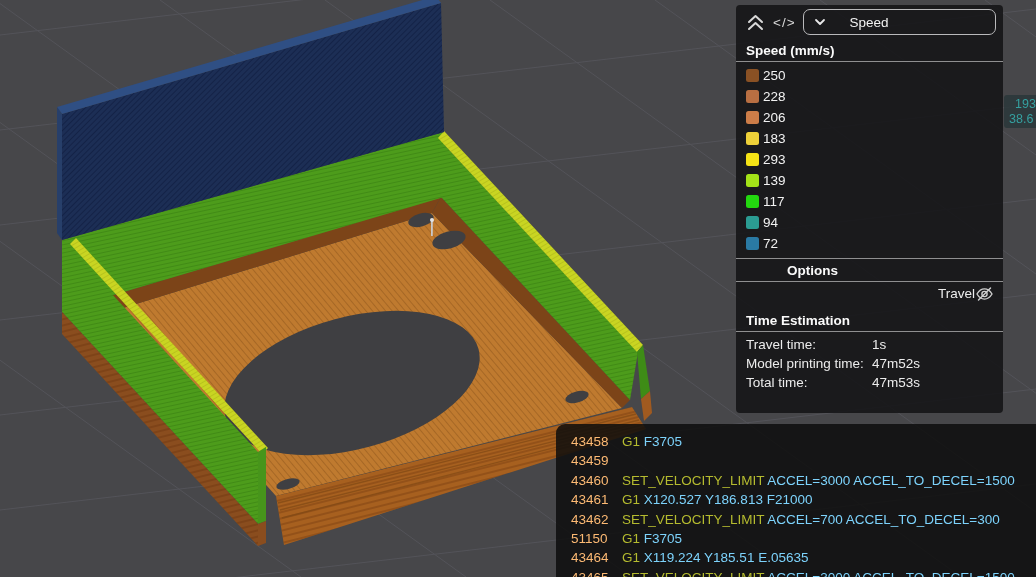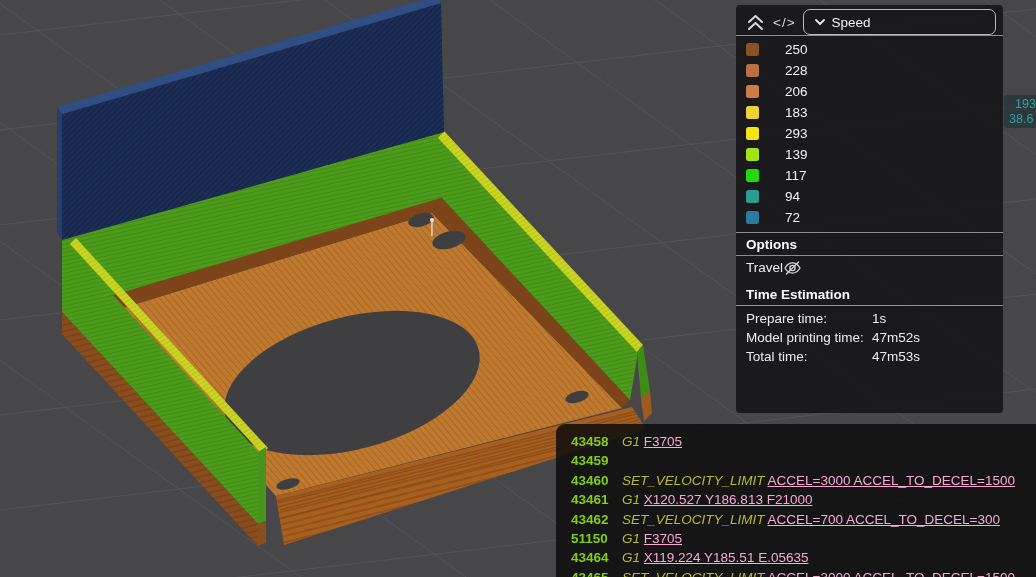--- a/index.html
+++ b/index.html
@@ -14,44 +14,44 @@
   #panel{
     position:absolute;left:736px;top:5px;width:267px;height:408px;
     background:rgba(19,19,22,0.87);border-radius:4px;color:#ececec;
     font-size:13.5px;box-sizing:border-box;
   }
   .panel-header{display:flex;align-items:center;gap:7px;height:26px;margin:4px 7px 0 9px;}
   .icon-btn{display:flex;align-items:center;justify-content:center;color:#d9d9d9;cursor:pointer;}
   .code-glyph{font-size:13.5px;color:#d9d9d9;letter-spacing:1px;}
   .speed-select{
     flex:1;height:24px;border:1px solid #b9b9bb;border-radius:7px;
-    display:flex;align-items:center;gap:6px;padding:0 10px;color:#f2f2f2;cursor:pointer;
+    display:flex;align-items:center;gap:24px;padding:0 10px;color:#f2f2f2;cursor:pointer;
   }
   .sec-title{font-weight:700;color:#fafafa;padding:8px 10px 3px 10px;font-size:13.5px;}
   .divider{height:0;border-top:1px solid rgba(222,222,222,0.6);}
-  .legend-row{height:21px;display:flex;align-items:center;gap:26px;padding-left:10px;}
+  .legend-row{height:21px;display:flex;align-items:center;gap:4px;padding-left:10px;}
   .swatch{width:13px;height:13px;border-radius:2.5px;flex:none;}
   .legend-val{color:#f2f2f2;}
-  .travel-row{height:23px;display:flex;align-items:center;justify-content:flex-start;padding:0 9px 0 10px;}
+  .travel-row{height:23px;display:flex;align-items:center;justify-content:flex-end;padding:0 9px 0 10px;}
   .time-row{height:19px;display:flex;align-items:center;padding-left:10px;}
   .time-label{width:126px;flex:none;}
   .time-value{}
 
   
   #console{
     position:absolute;left:556px;top:424px;width:480px;height:153px;
     background:rgba(13,13,13,0.85);border-top-left-radius:9px;
     box-sizing:border-box;padding:8px 0 0 15px;
     font-size:13.5px;line-height:19.4px;white-space:nowrap;
   }
   .gline{display:flex;}
-  .gnum{width:42px;flex:none;color:#84cc16;font-weight:bold;}
+  .gnum{width:42px;flex:none;color:#fdba74;}
   .gbody{padding-left:9px;}
-  .gcmd{color:#b5bb2f;font-style:italic;}
-  .gargs{color:#f9a8d4;text-decoration:underline;}
+  .gcmd{color:#b5bb2f;}
+  .gargs{color:#7dd3fc;}
 
   
   #coord-tip{
     position:absolute;left:1004px;top:95px;width:46px;height:33px;
     background:rgba(40,54,56,0.8);border-radius:3px;
     color:#35a0a0;font-size:12.5px;line-height:14.5px;padding:2px 0 0 5px;box-sizing:border-box;
   }
   #coord-tip .l1{padding-left:6px;}
 </style>
 </head>
@@ -164,20 +164,21 @@
       </span>
       <span class="icon-btn code-glyph">&lt;/&gt;</span>
       <div class="speed-select">
         <svg width="12" height="10" viewBox="0 0 12 10" fill="none" stroke="#e8e8e8" stroke-width="1.8" stroke-linecap="round" stroke-linejoin="round">
           <polyline points="2,3 6,7 10,3"></polyline>
         </svg>
         <span>Speed</span>
       </div>
     </div>
 
+    <div class="sec-title">Speed (mm/s)</div>
     <div class="divider"></div>
 
     <div id="legend-list" style="padding-top:3px;">
         <div class="legend-row">
     <span class="swatch" style="background: rgb(138, 81, 36);"></span>
     <span class="legend-val">250</span>
   </div>
         <div class="legend-row">
     <span class="swatch" style="background: rgb(185, 111, 66);"></span>
     <span class="legend-val">228</span>
@@ -206,40 +207,40 @@
     <span class="swatch" style="background: rgb(43, 156, 146);"></span>
     <span class="legend-val">94</span>
   </div>
         <div class="legend-row">
     <span class="swatch" style="background: rgb(42, 122, 164);"></span>
     <span class="legend-val">72</span>
   </div>
       </div>
 
     <div class="divider" style="margin-top:4px;"></div>
-    <div class="sec-title" style="padding-top:4px;">Options</div>
+    <div class="sec-title" style="padding-top:4px;margin-left:41px;">Options</div>
     <div class="divider"></div>
 
     <div class="travel-row">
       <span>Travel</span>
       <span class="icon-btn">
         <svg width="19" height="16" viewBox="0 0 19 16" fill="none" stroke="#cfcfcf" stroke-width="1.4" stroke-linecap="round">
           <path d="M2,8 C4,4.6 6.6,2.9 9.5,2.9 C12.4,2.9 15,4.6 17,8 C15,11.4 12.4,13.1 9.5,13.1 C6.6,13.1 4,11.4 2,8 Z"></path>
           <circle cx="9.5" cy="8" r="2.6"></circle>
           <line x1="3.5" y1="14" x2="15.5" y2="2"></line>
         </svg>
       </span>
     </div>
 
     <div class="sec-title" style="padding-top:8px;">Time Estimation</div>
     <div class="divider" style="margin-bottom:3px;"></div>
 
     <div id="time-list">
         <div class="time-row">
-    <span class="time-label">Prepare time:</span>
+    <span class="time-label">Travel time:</span>
     <span class="time-value">1s</span>
   </div>
         <div class="time-row">
     <span class="time-label">Model printing time:</span>
     <span class="time-value">47m52s</span>
   </div>
         <div class="time-row">
     <span class="time-label">Total time:</span>
     <span class="time-value">47m53s</span>
   </div>

